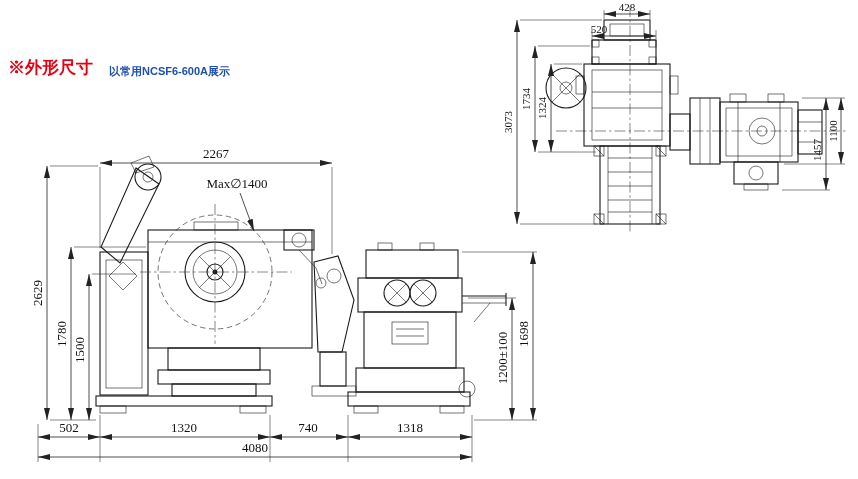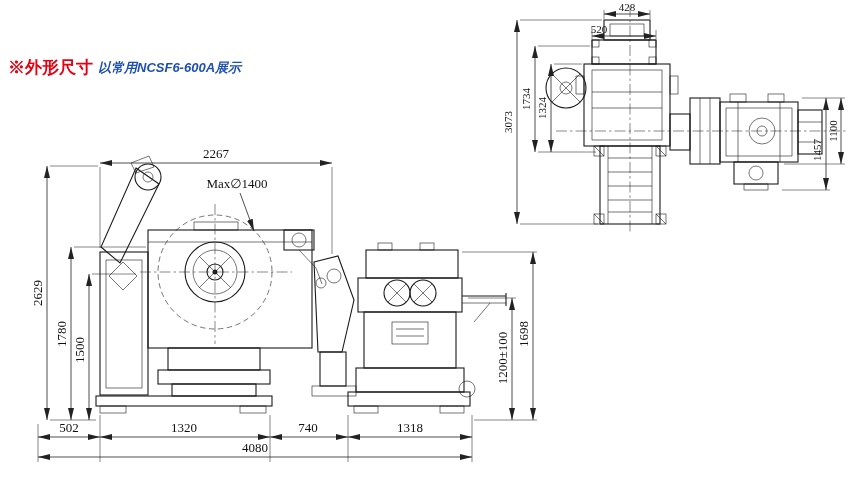--- a/index.html
+++ b/index.html
@@ -5,25 +5,25 @@
   html, body { margin: 0; padding: 0; }
   body {
     width: 858px; height: 479px;
     background: #ffffff;
     position: relative;
     overflow: hidden;
     font-family: "Liberation Sans", sans-serif;
   }
   .title-block {
     position: absolute; left: 8px; top: 56px;
-    display: flex; align-items: center; gap: 5px;
+    display: flex; align-items: flex-end; gap: 16px;
     white-space: nowrap;
   }
   .title-main { color: #e60012; font-weight: bold; font-size: 17px; }
-  .title-sub  { color: #1d4fb0; font-weight: bold; font-size: 13px; font-style: italic; }
+  .title-sub  { color: #1d4fb0; font-weight: bold; font-size: 11px; }
   svg { position: absolute; left: 0; top: 0; }
   .part      { fill: none; stroke: #1a1a1a; stroke-width: 1.1; }
   .part-thin { fill: none; stroke: #1a1a1a; stroke-width: 0.6; }
   .dashed    { stroke-dasharray: 5.5 3.5; }
   .cl        { fill: none; stroke: #3a3a3a; stroke-width: 0.6; stroke-dasharray: 11 3 2.5 3; }
   .dim       { fill: none; stroke: #222; stroke-width: 0.8; }
   .ext       { fill: none; stroke: #222; stroke-width: 0.55; }
   text.dim-t { font-family: "Liberation Serif", serif; font-size: 13px; fill: #111; }
   text.dim-s { font-family: "Liberation Serif", serif; font-size: 11px; fill: #111; }
 </style>

